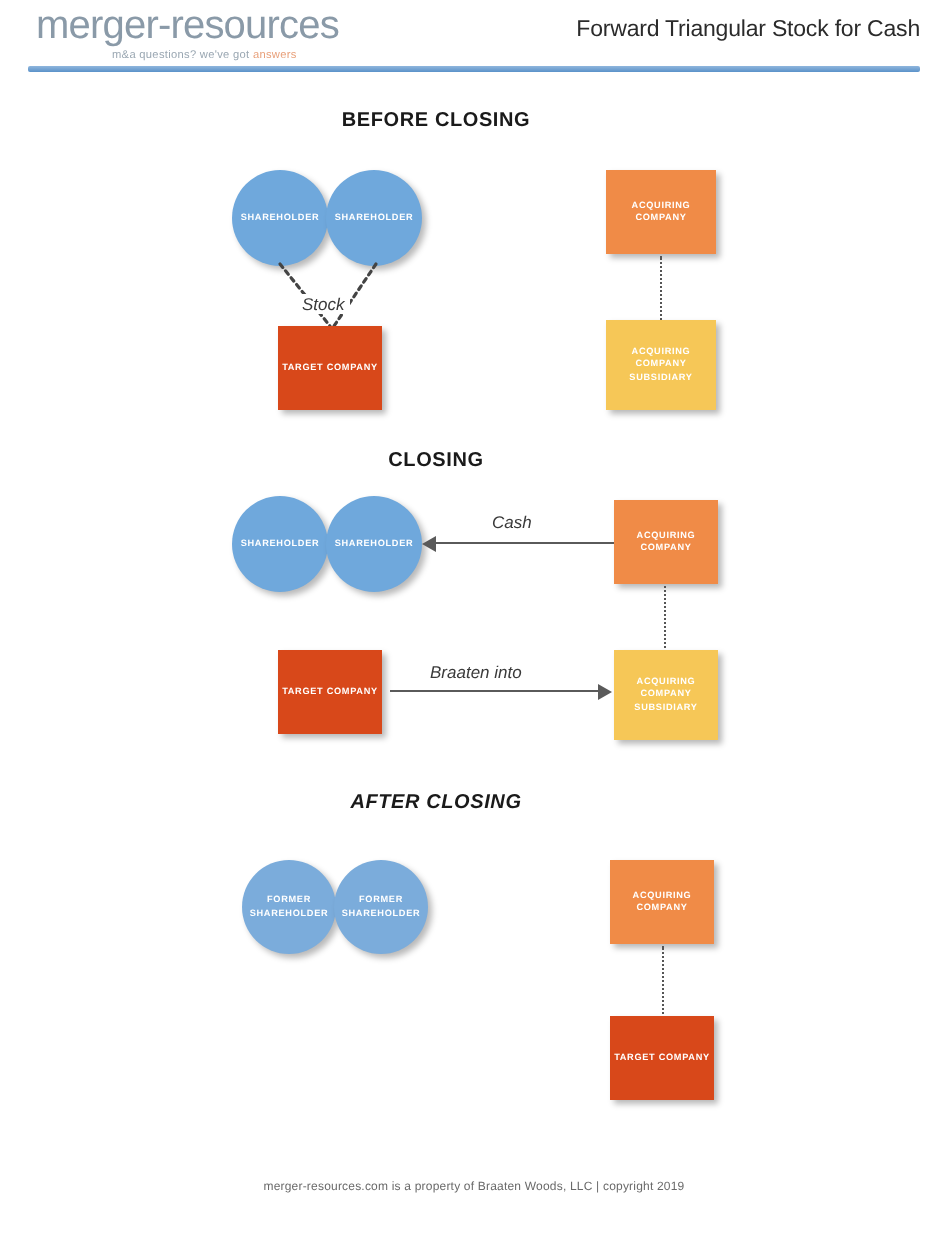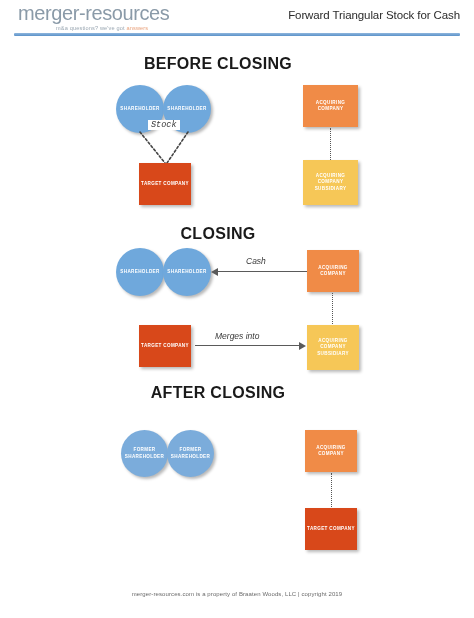--- a/index.html
+++ b/index.html
@@ -69,21 +69,21 @@
     height: 3px;
     background: linear-gradient(to bottom, #8fb6dd, #5b92c9);
     border-radius: 1px;
   }
 
   
   .section-title {
     position: absolute;
     width: 436px;
     text-align: center;
-    font-size: 16px;
+    font-size: 10px;
     font-weight: bold;
     letter-spacing: 0.3px;
     color: #1a1a1a;
   }
 
   
   .node {
     position: absolute;
     box-sizing: border-box;
     display: flex;
@@ -171,21 +171,21 @@
 
   <div class="section-title" style="top:55px;">BEFORE CLOSING</div>
 
   <div class="node circle" style="left:116px; top:85px; width:48px; height:48px;">SHAREHOLDER</div>
   <div class="node circle" style="left:163px; top:85px; width:48px; height:48px;">SHAREHOLDER</div>
 
   <svg class="conn" style="left:130px; top:130px; width:80px; height:35px;" viewBox="0 0 80 35">
     <line x1="10" y1="2" x2="35" y2="33" stroke="#444" stroke-width="1.6" stroke-dasharray="2.2,2.2" stroke-linecap="round"></line>
     <line x1="58" y1="2" x2="37" y2="33" stroke="#444" stroke-width="1.6" stroke-dasharray="2.2,2.2" stroke-linecap="round"></line>
   </svg>
-  <div class="conn-label" style="left:148px; top:120px;font-family:Liberation Mono, monospace;">Stock</div>
+  <div class="conn-label" style="left:148px; top:147px;">Stock</div>
 
   <div class="node box-darkorange" style="left:139px; top:163px; width:52px; height:42px;">TARGET COMPANY</div>
 
   <div class="node box-orange" style="left:303px; top:85px; width:55px; height:42px;">ACQUIRING COMPANY</div>
   <div class="conn dotted-v" style="left:330px; top:128px; height:32px;"></div>
   <div class="node box-yellow" style="left:303px; top:160px; width:55px; height:45px;">ACQUIRING COMPANY SUBSIDIARY</div>
 
   <div class="section-title" style="top:225px;text-align:center;">CLOSING</div>
 
   <div class="node circle" style="left:116px; top:248px; width:48px; height:48px;">SHAREHOLDER</div>
@@ -195,25 +195,25 @@
   <div class="arrow-head left" style="left:211px; top:268px;"></div>
   <div class="conn-label" style="left:243px; top:256px;text-align:right;">Cash</div>
 
   <div class="node box-orange" style="left:307px; top:250px; width:52px; height:42px;">ACQUIRING COMPANY</div>
   <div class="conn dotted-v" style="left:332px; top:293px; height:37px;"></div>
 
   <div class="node box-darkorange" style="left:139px; top:325px; width:52px; height:42px;">TARGET COMPANY</div>
 
   <div class="arrow-line" style="left:195px; top:345px; width:105px;"></div>
   <div class="arrow-head right" style="left:299px; top:342px;"></div>
-  <div class="conn-label" style="left:212px; top:331px;">Merges into</div>
+  <div class="conn-label" style="left:212px; top:331px;">Braaten into</div>
 
   <div class="node box-yellow" style="left:307px; top:325px; width:52px; height:45px;">ACQUIRING COMPANY SUBSIDIARY</div>
 
-  <div class="section-title" style="top:384px;">AFTER CLOSING</div>
+  <div class="section-title" style="top:396px;font-style:italic;">AFTER CLOSING</div>
 
   <div class="node circle faded" style="left:121px; top:430px; width:47px; height:47px;">FORMER SHAREHOLDER</div>
   <div class="node circle faded" style="left:167px; top:430px; width:47px; height:47px;">FORMER SHAREHOLDER</div>
 
   <div class="node box-orange" style="left:305px; top:430px; width:52px; height:42px;">ACQUIRING COMPANY</div>
   <div class="conn dotted-v" style="left:331px; top:473px; height:36px;"></div>
   <div class="node box-darkorange" style="left:305px; top:508px; width:52px; height:42px;">TARGET COMPANY</div>
 
   <div class="footer">merger-resources.com is a property of Braaten Woods, LLC | copyright 2019</div>
 

